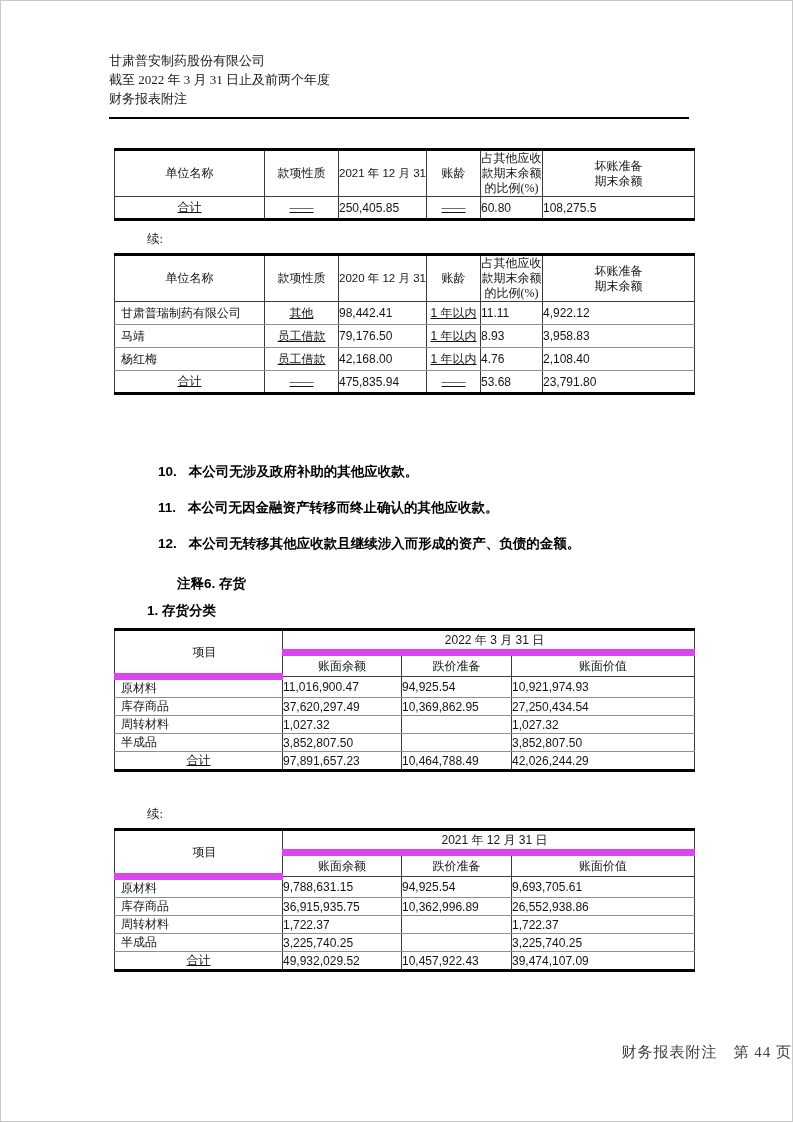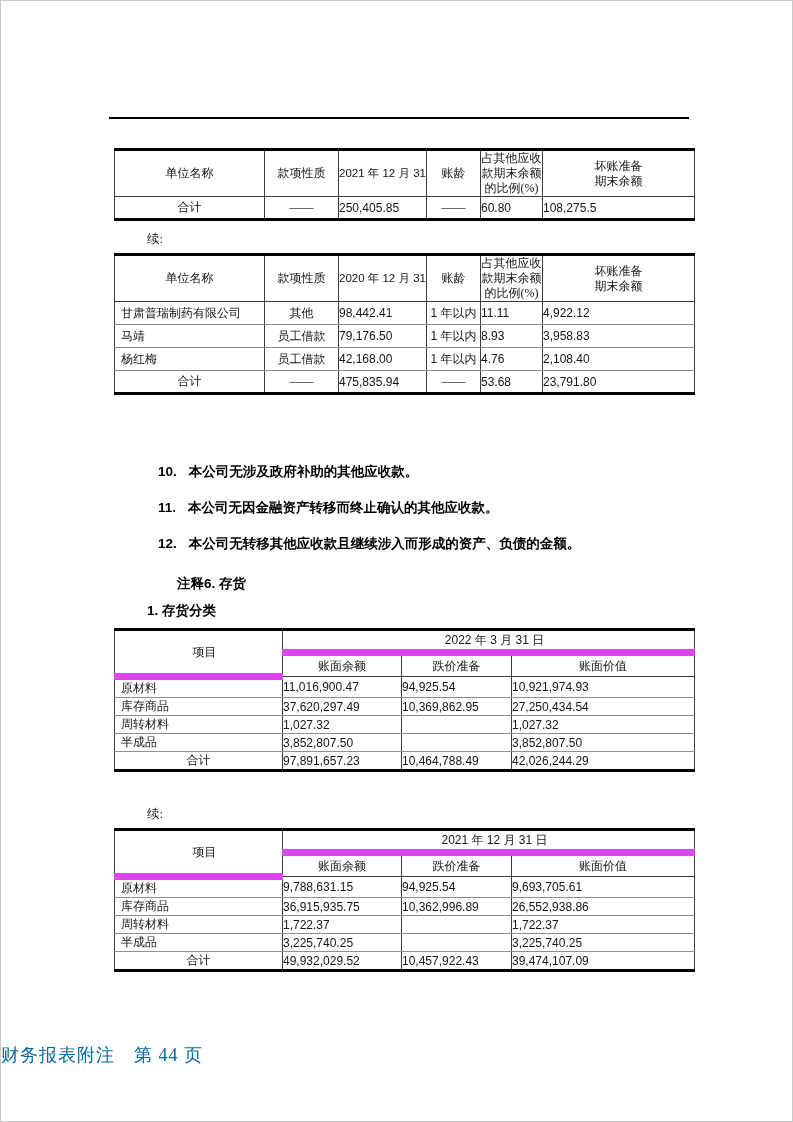--- a/index.html
+++ b/index.html
@@ -32,21 +32,21 @@
   }
   th, td {
     border-left:1px solid #3a3a3a; border-right:1px solid #3a3a3a;
     vertical-align:middle; overflow:hidden;
     font-weight:normal;
   }
   thead th { border-bottom:1.5px solid #3c3c3c; text-align:center; line-height:15px; white-space:pre-line; }
   tbody td { border-bottom:1px solid #8f8f8f; }
   tbody tr:last-child td { border-bottom:none; }
   .num { font-family:Liberation Sans, sans-serif; padding-right:7px; }
-  .ctr { text-align:center; }
+  .ctr { text-align:center;text-decoration:underline; }
   .lft { text-align:left; padding-left:6px; }
   .sans { font-family:"Liberation Sans", sans-serif; }
   
   .rt { width:580px; }
   .rt thead th { height:46px; }
   .rt tbody td { height:23px; }
   .rt .date-th { font-size:11.5px; padding:0; white-space:nowrap; }
   #t2021 .prov { padding-right:4px; }
   #t2020 .prov { padding-right:88px; }
   
@@ -73,29 +73,34 @@
     font-weight:bold; font-size:13.5px; color:#000;
   }
   .sec-sub {
     position:absolute; left:146px;
     font-family:"Liberation Sans", sans-serif;
     font-weight:bold; font-size:13.5px; color:#000;
   }
   
   .page-footer {
     position:absolute; left:0; top:1042px; width:100%;
-    text-align:left; font-size:18px; color:#0369a1;
+    text-align:right; font-size:15px; color:#404040;
     letter-spacing:1px;
   }
 </style>
 </head>
 <body>
 
 <div class="page">
 
+  <header class="doc-header">
+    <div>甘肃普安制药股份有限公司</div>
+    <div>截至 2022 年 3 月 31 日止及前两个年度</div>
+    <div>财务报表附注</div>
+  </header>
   <div class="header-rule"></div>
 
   <table class="rt" id="t2021" style="top:147px">
     <colgroup>
       <col style="width:150px">
         <col style="width:74px">
         <col style="width:88px">
       <col style="width:54px">
         <col style="width:62px">
         <col style="width:152px">

